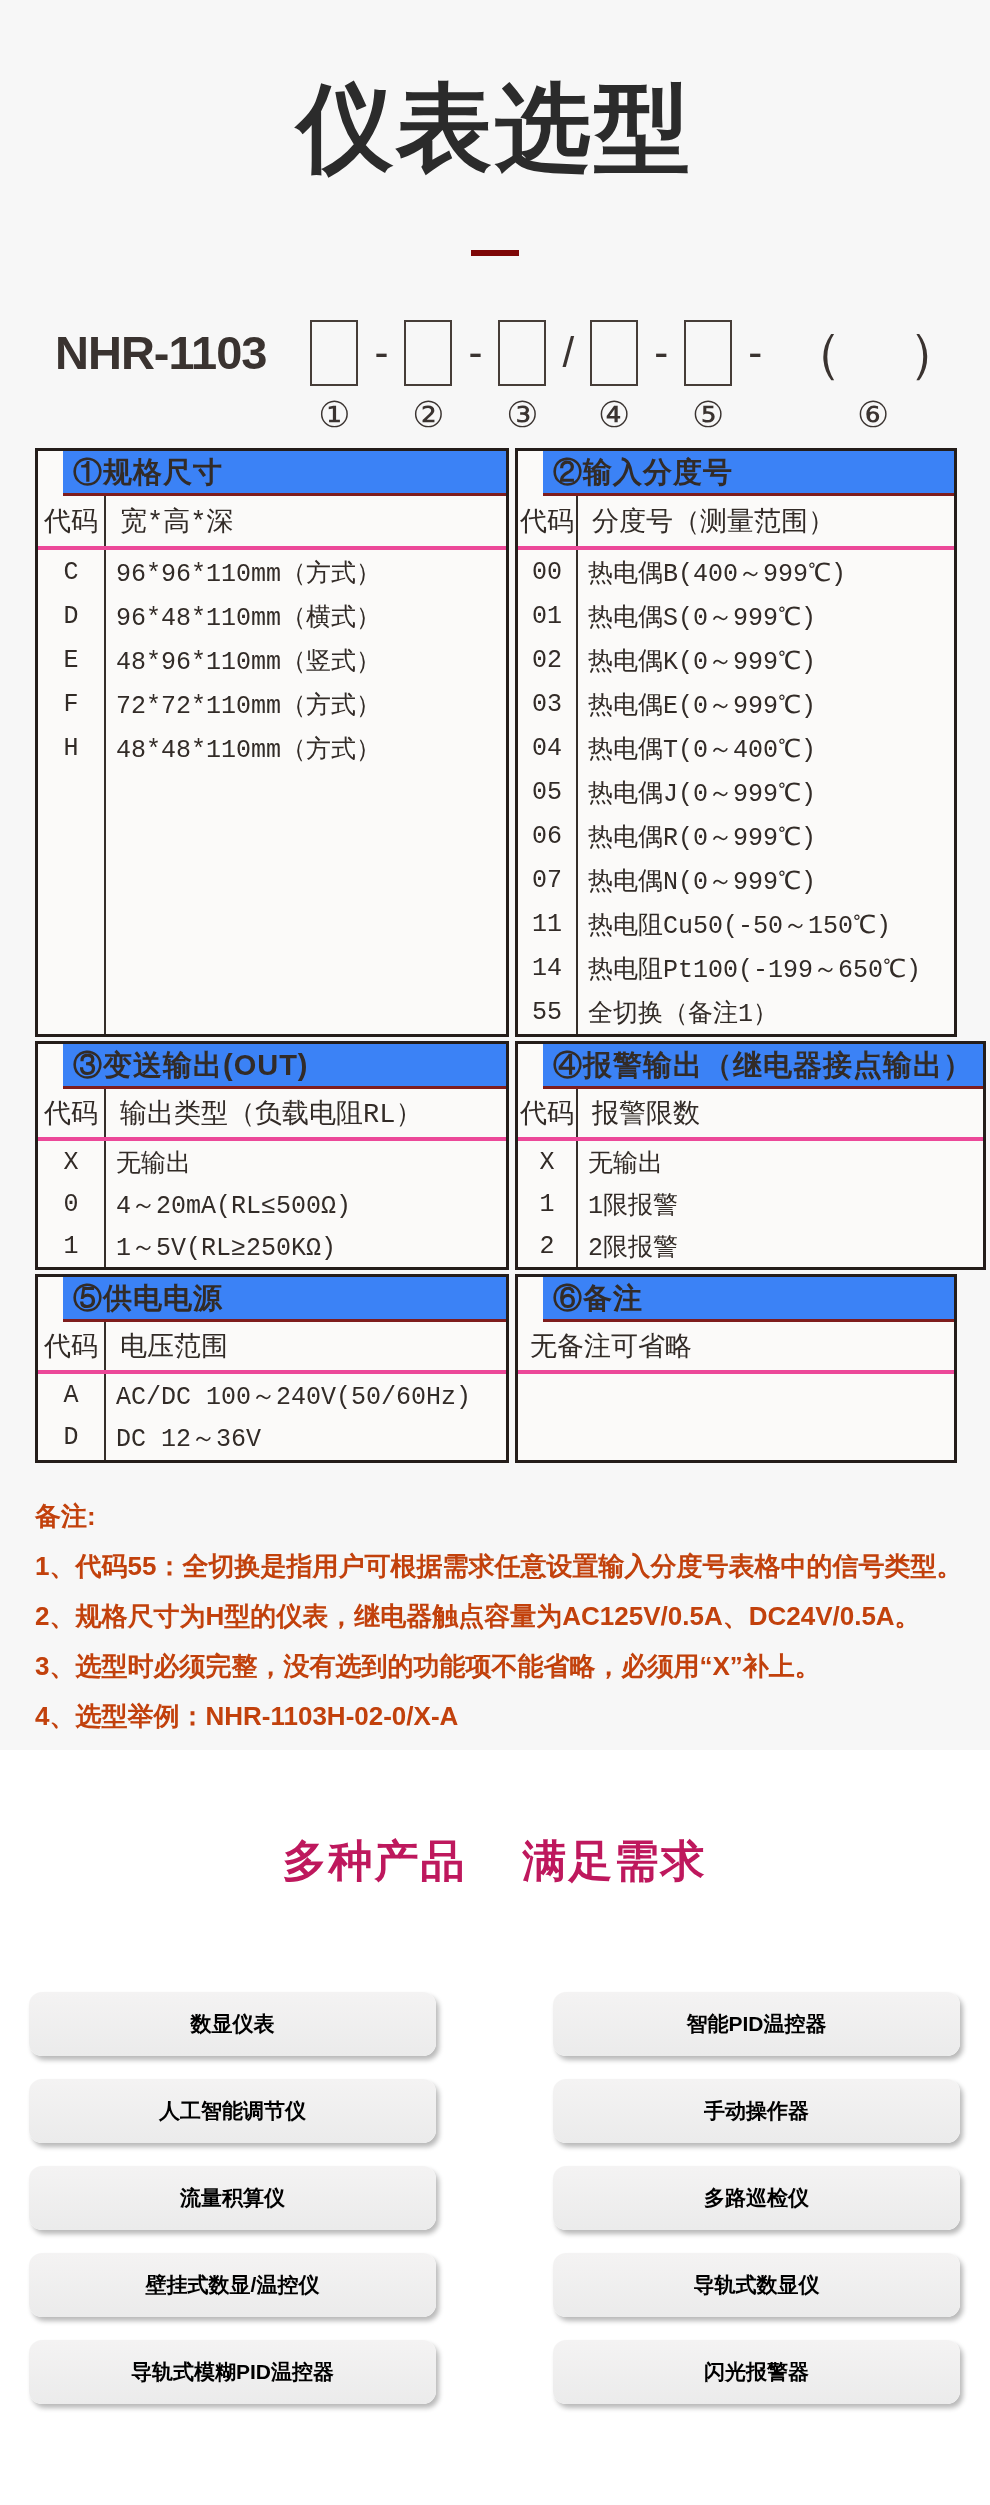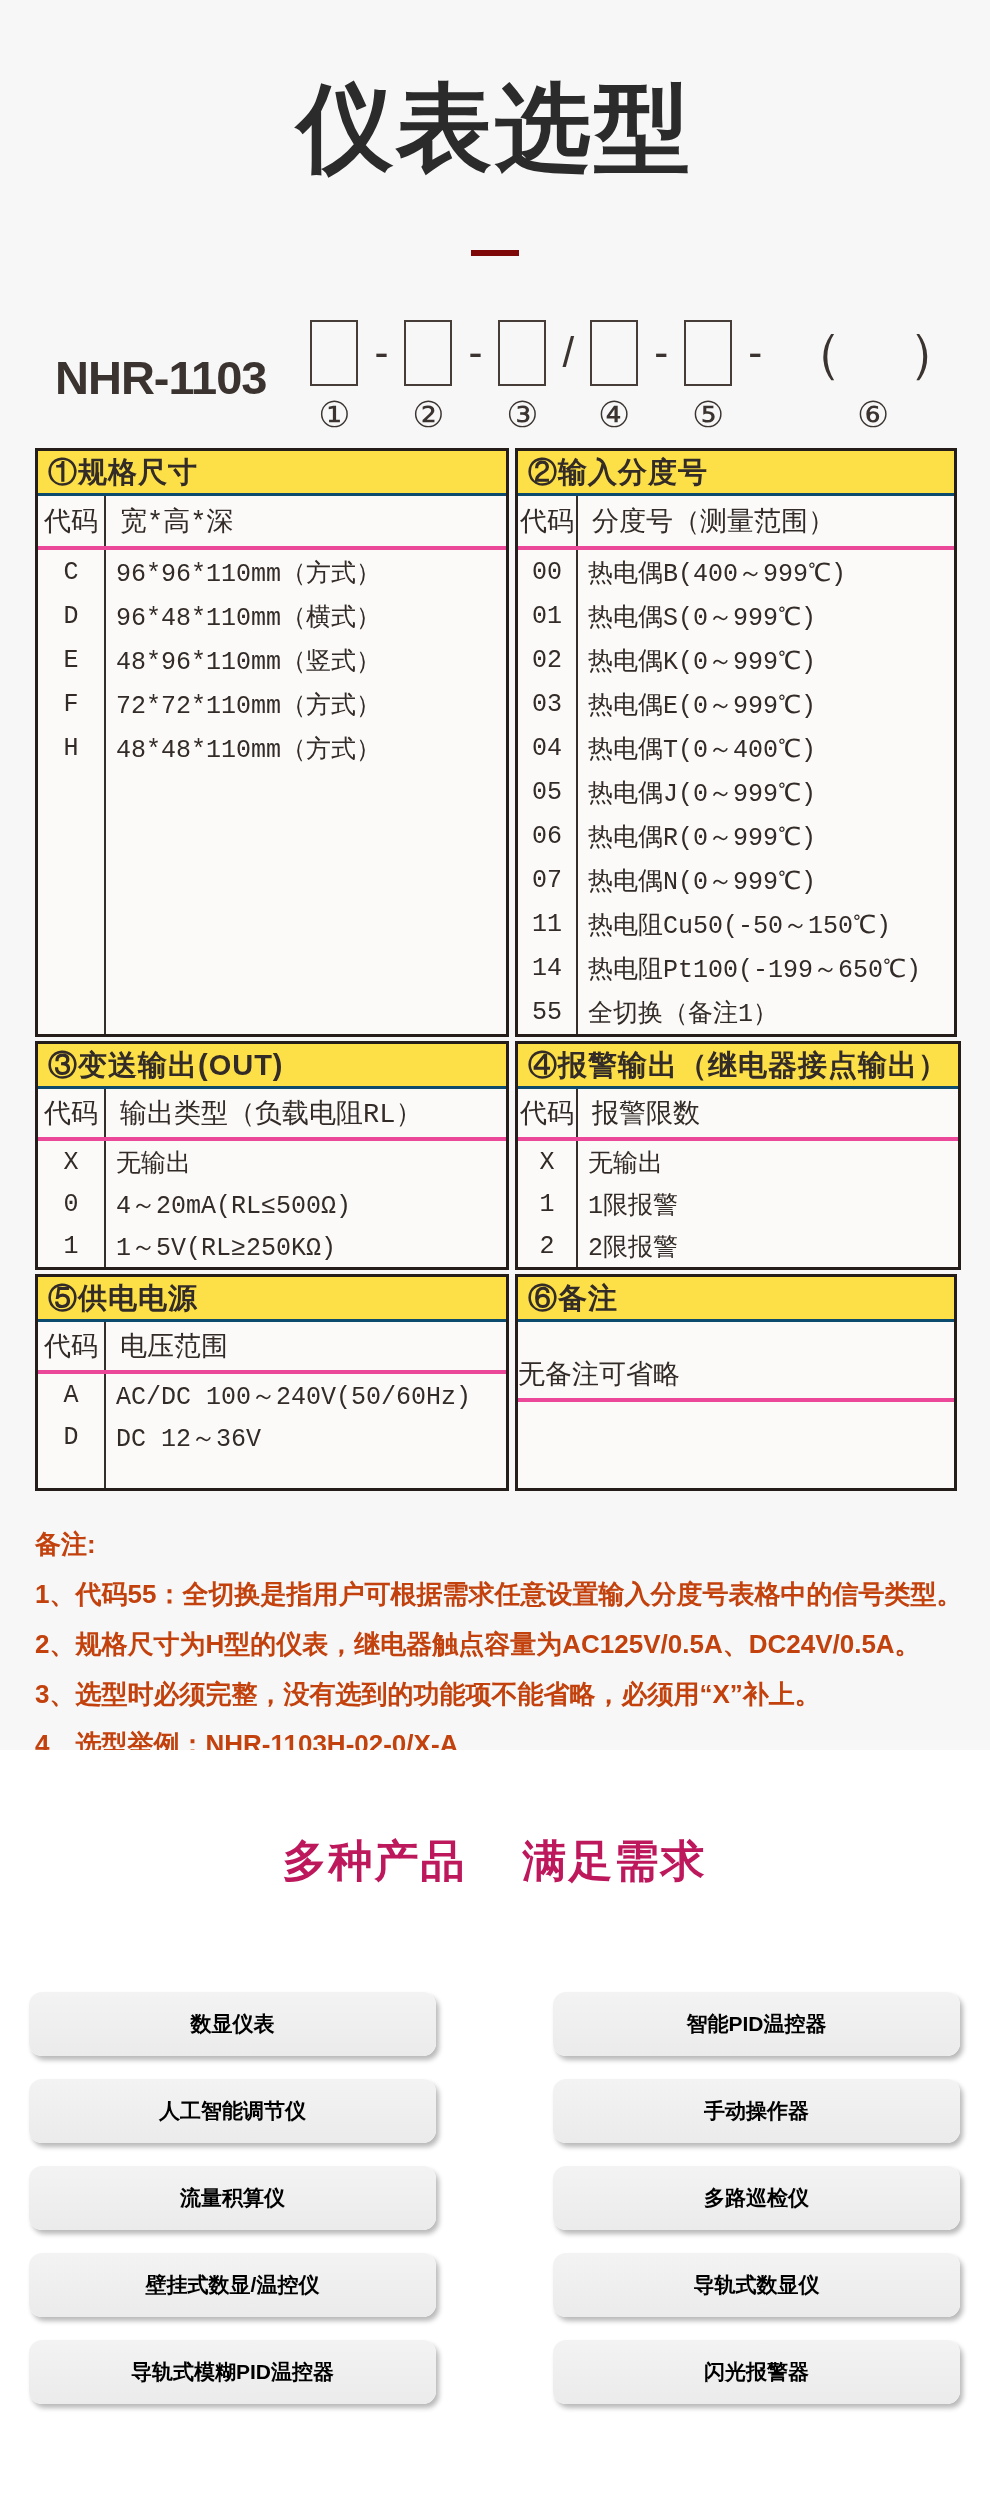--- a/index.html
+++ b/index.html
@@ -6,46 +6,46 @@
   body{width:990px;height:2505px;font-family:"Liberation Sans",sans-serif;background:#fff;overflow:hidden;}
   .page{width:990px;height:2505px;display:flex;flex-direction:column;}
 
   
   .top{background:#f7f7f7;height:1750px;box-sizing:border-box;padding-top:80px;}
   .page-title{margin:0;text-align:center;font-size:96px;line-height:95px;font-weight:800;
     color:#2b2b2b;letter-spacing:3px;}
   .red-line{width:48px;height:6px;background:#7e0707;margin:75px auto 0 auto;}
 
   
-  .model-row{display:flex;align-items:center;margin:64px 0 0 55px;color:#3a3330;}
+  .model-row{display:flex;align-items:flex-start;margin:64px 0 0 55px;color:#3a3330;}
   .model-prefix{font-size:47px;line-height:66px;font-weight:600;letter-spacing:-1px;margin-right:38px;}
   .slot{display:flex;flex-direction:column;align-items:center;margin:0 6px;}
   .slot-top{height:66px;display:flex;align-items:center;justify-content:center;}
   .slot-label{height:42px;margin-top:8px;font-size:36px;line-height:42px;text-align:center;color:#3a3330;}
   .model-box{width:44px;height:62px;border:2px solid #463d38;background:transparent;}
   .model-sep{font-size:42px;font-weight:500;padding:0 4px;}
   .model-paren{font-size:54px;font-weight:400;letter-spacing:6px;padding-left:10px;}
 
   
   .selection-table{margin:12px 0 0 35px;width:922px;display:flex;flex-direction:column;gap:4px;}
   .section-row{display:flex;gap:6px;align-items:stretch;}
   .tbl{border:3px solid #241d1a;background:#fbfaf9;box-sizing:border-box;display:flex;flex-direction:column;
        font-family:"Liberation Mono","DejaVu Sans Mono",monospace;color:#322b27;}
   .tbl.left{width:474px;flex:0 0 474px;}
   .tbl.right{flex:1;}
-  .tbl-title{background:#fde047;border-bottom:3px solid #0c4a6e;font-family:"Liberation Sans",sans-serif;
+  .tbl-title{background:#3b82f6;border-bottom:3px solid #7f1d1d;font-family:"Liberation Sans",sans-serif;
     font-weight:700;font-size:29px;line-height:42px;height:42px;padding:0 10px;letter-spacing:1px;
-    white-space:nowrap;overflow:hidden;}
+    white-space:nowrap;overflow:hidden;margin-left:25px;}
   .tbl-sub{display:flex;border-bottom:4px solid #ec4899;height:50px;align-items:center;font-size:27px;}
   .sec-1 .tbl-sub,.sec-2 .tbl-sub{height:48px;}
   .code-h{width:66px;flex:0 0 66px;border-right:2px solid #352e2a;text-align:center;align-self:stretch;
     display:flex;align-items:center;justify-content:center;}
   .tbl.right .code-h{width:58px;flex:0 0 58px;}
   .desc-h{padding-left:14px;white-space:nowrap;overflow:hidden;}
-  .tbl-sub.single{margin-top:28px;}
+  .tbl-sub.single{padding-left:12px;}
   .tbl-body{position:relative;flex:1;}
   .sec-0 .tbl-body{min-height:484px;}
   .sec-1 .tbl-body{min-height:126px;}
   .sec-2 .tbl-body{min-height:86px;}
   .vdiv{position:absolute;left:66px;top:0;bottom:0;width:2px;background:#352e2a;}
   .tbl.right .vdiv{left:58px;}
   .trow{display:flex;align-items:center;height:44px;font-size:25px;white-space:nowrap;}
   .sec-1 .trow{height:42px;}
   .sec-2 .trow{height:42px;}
   .tcode{width:66px;flex:0 0 66px;text-align:center;}

